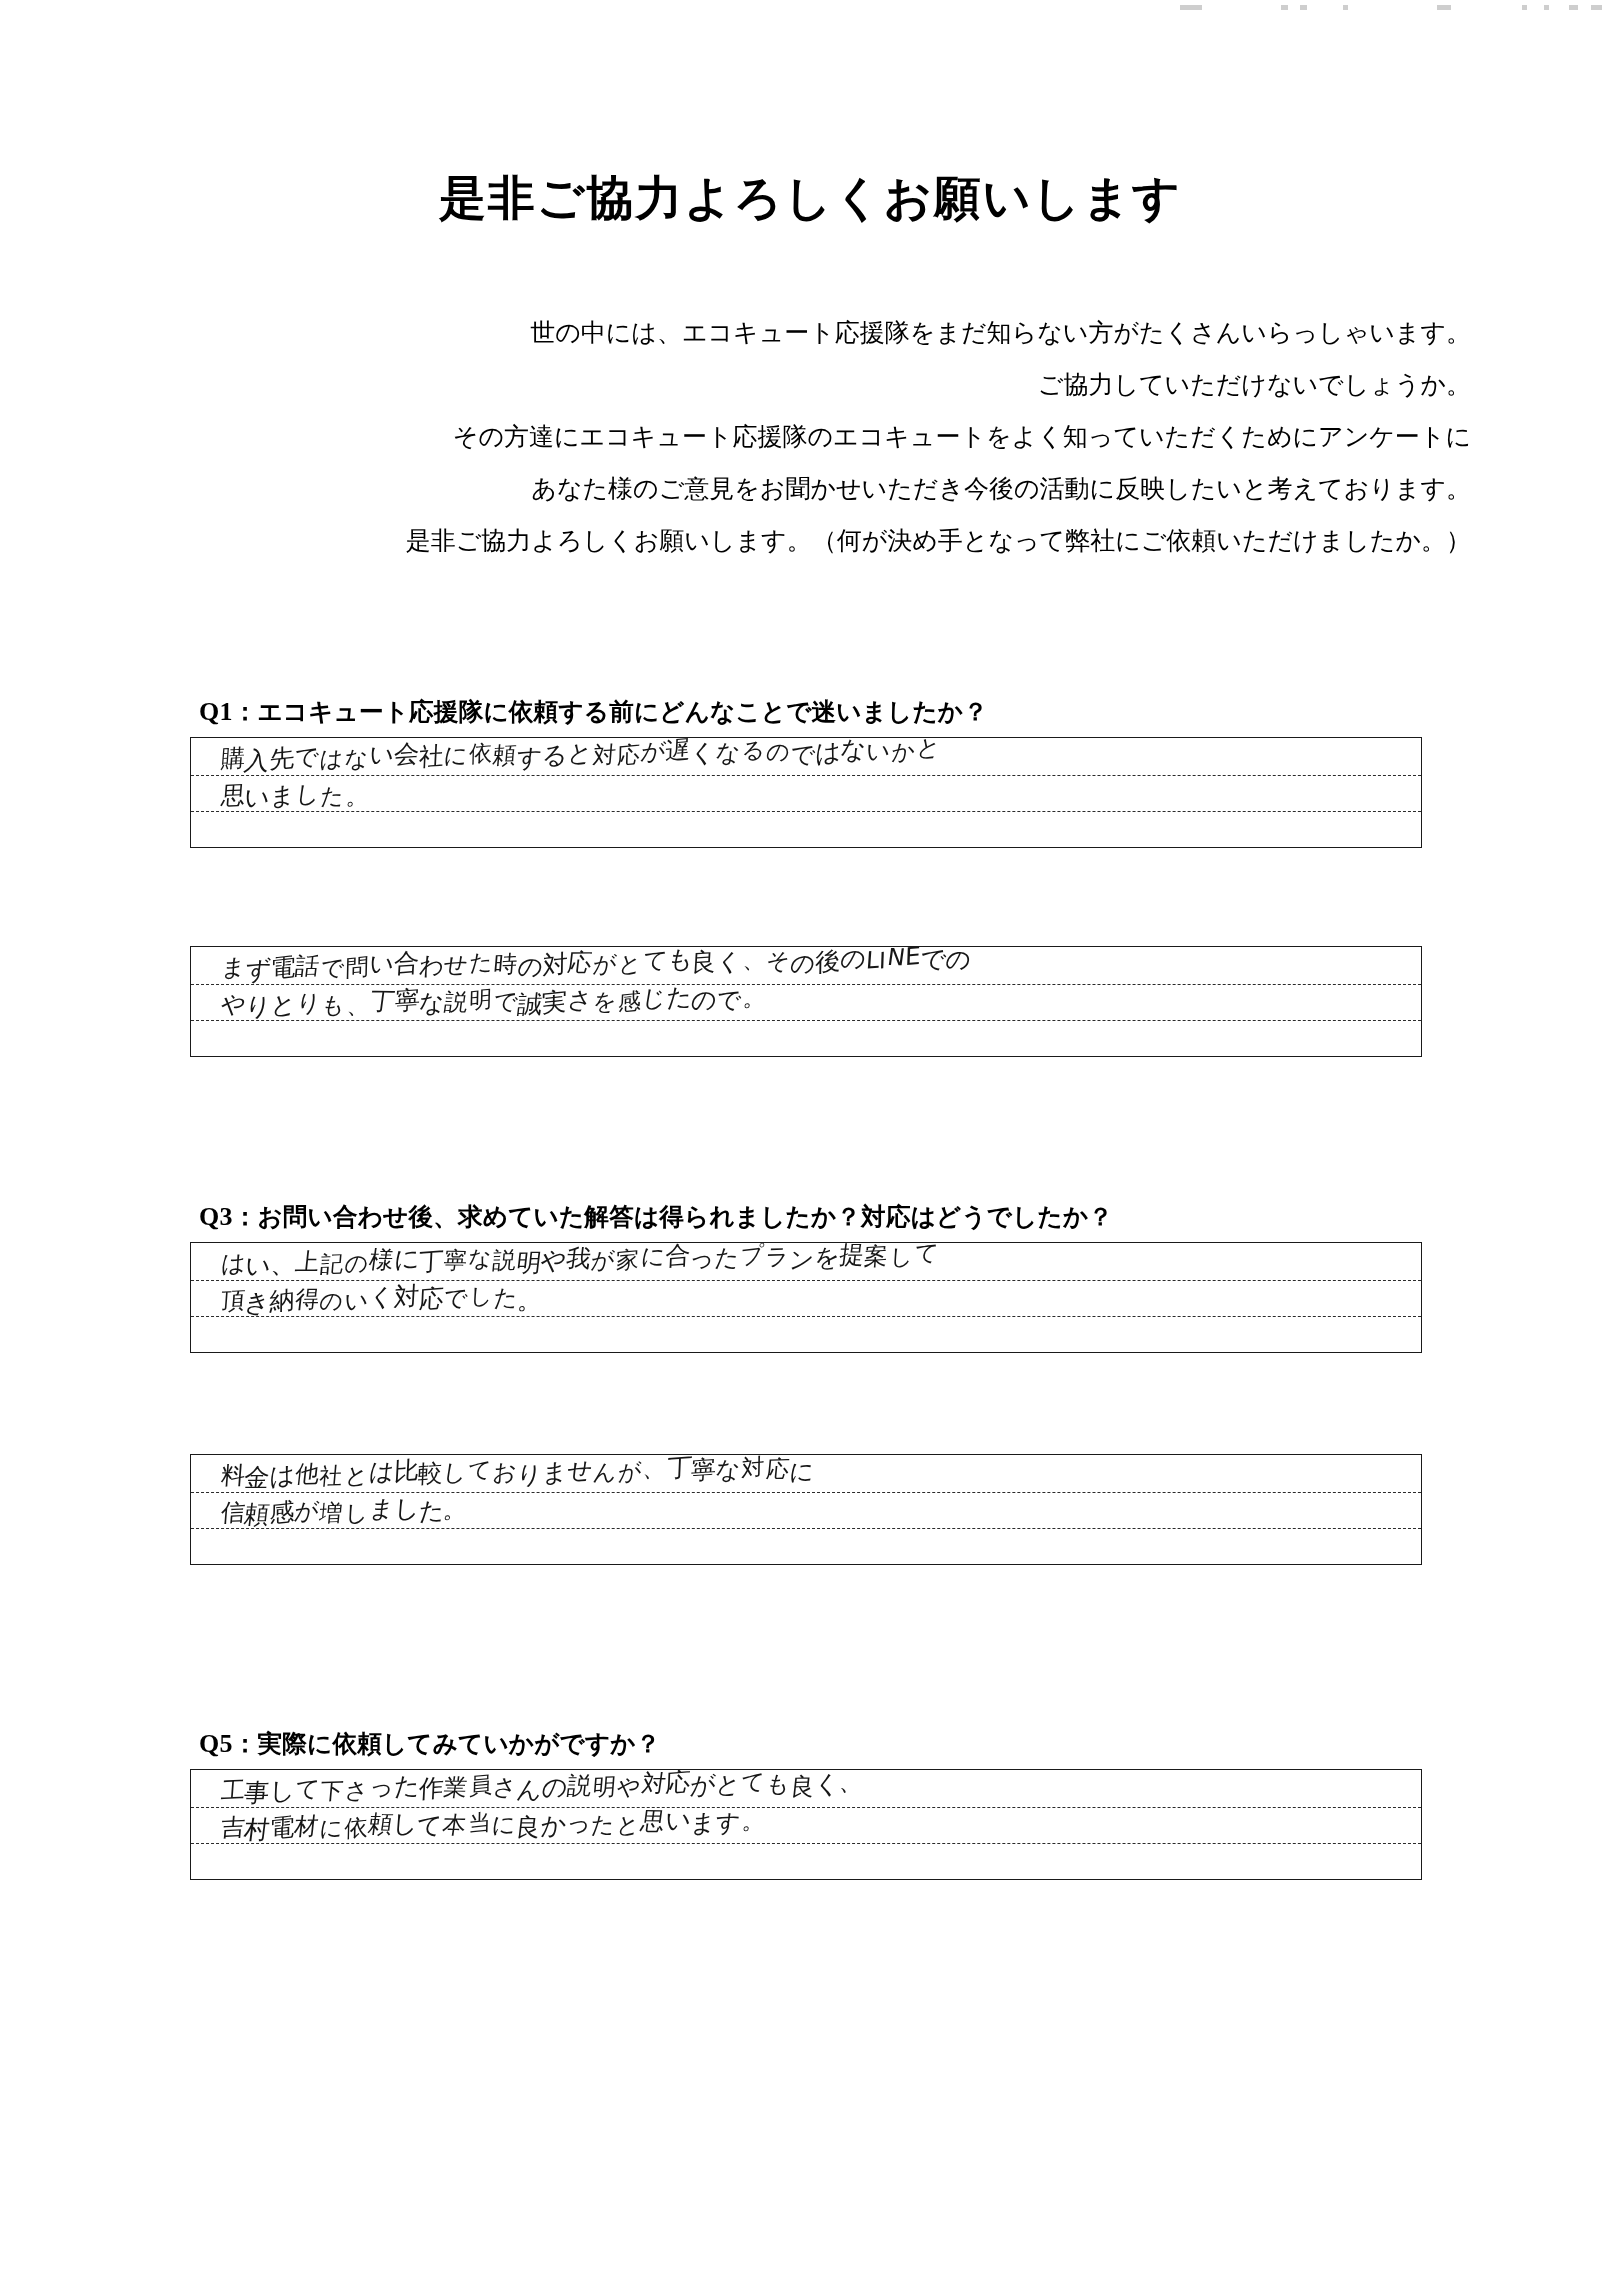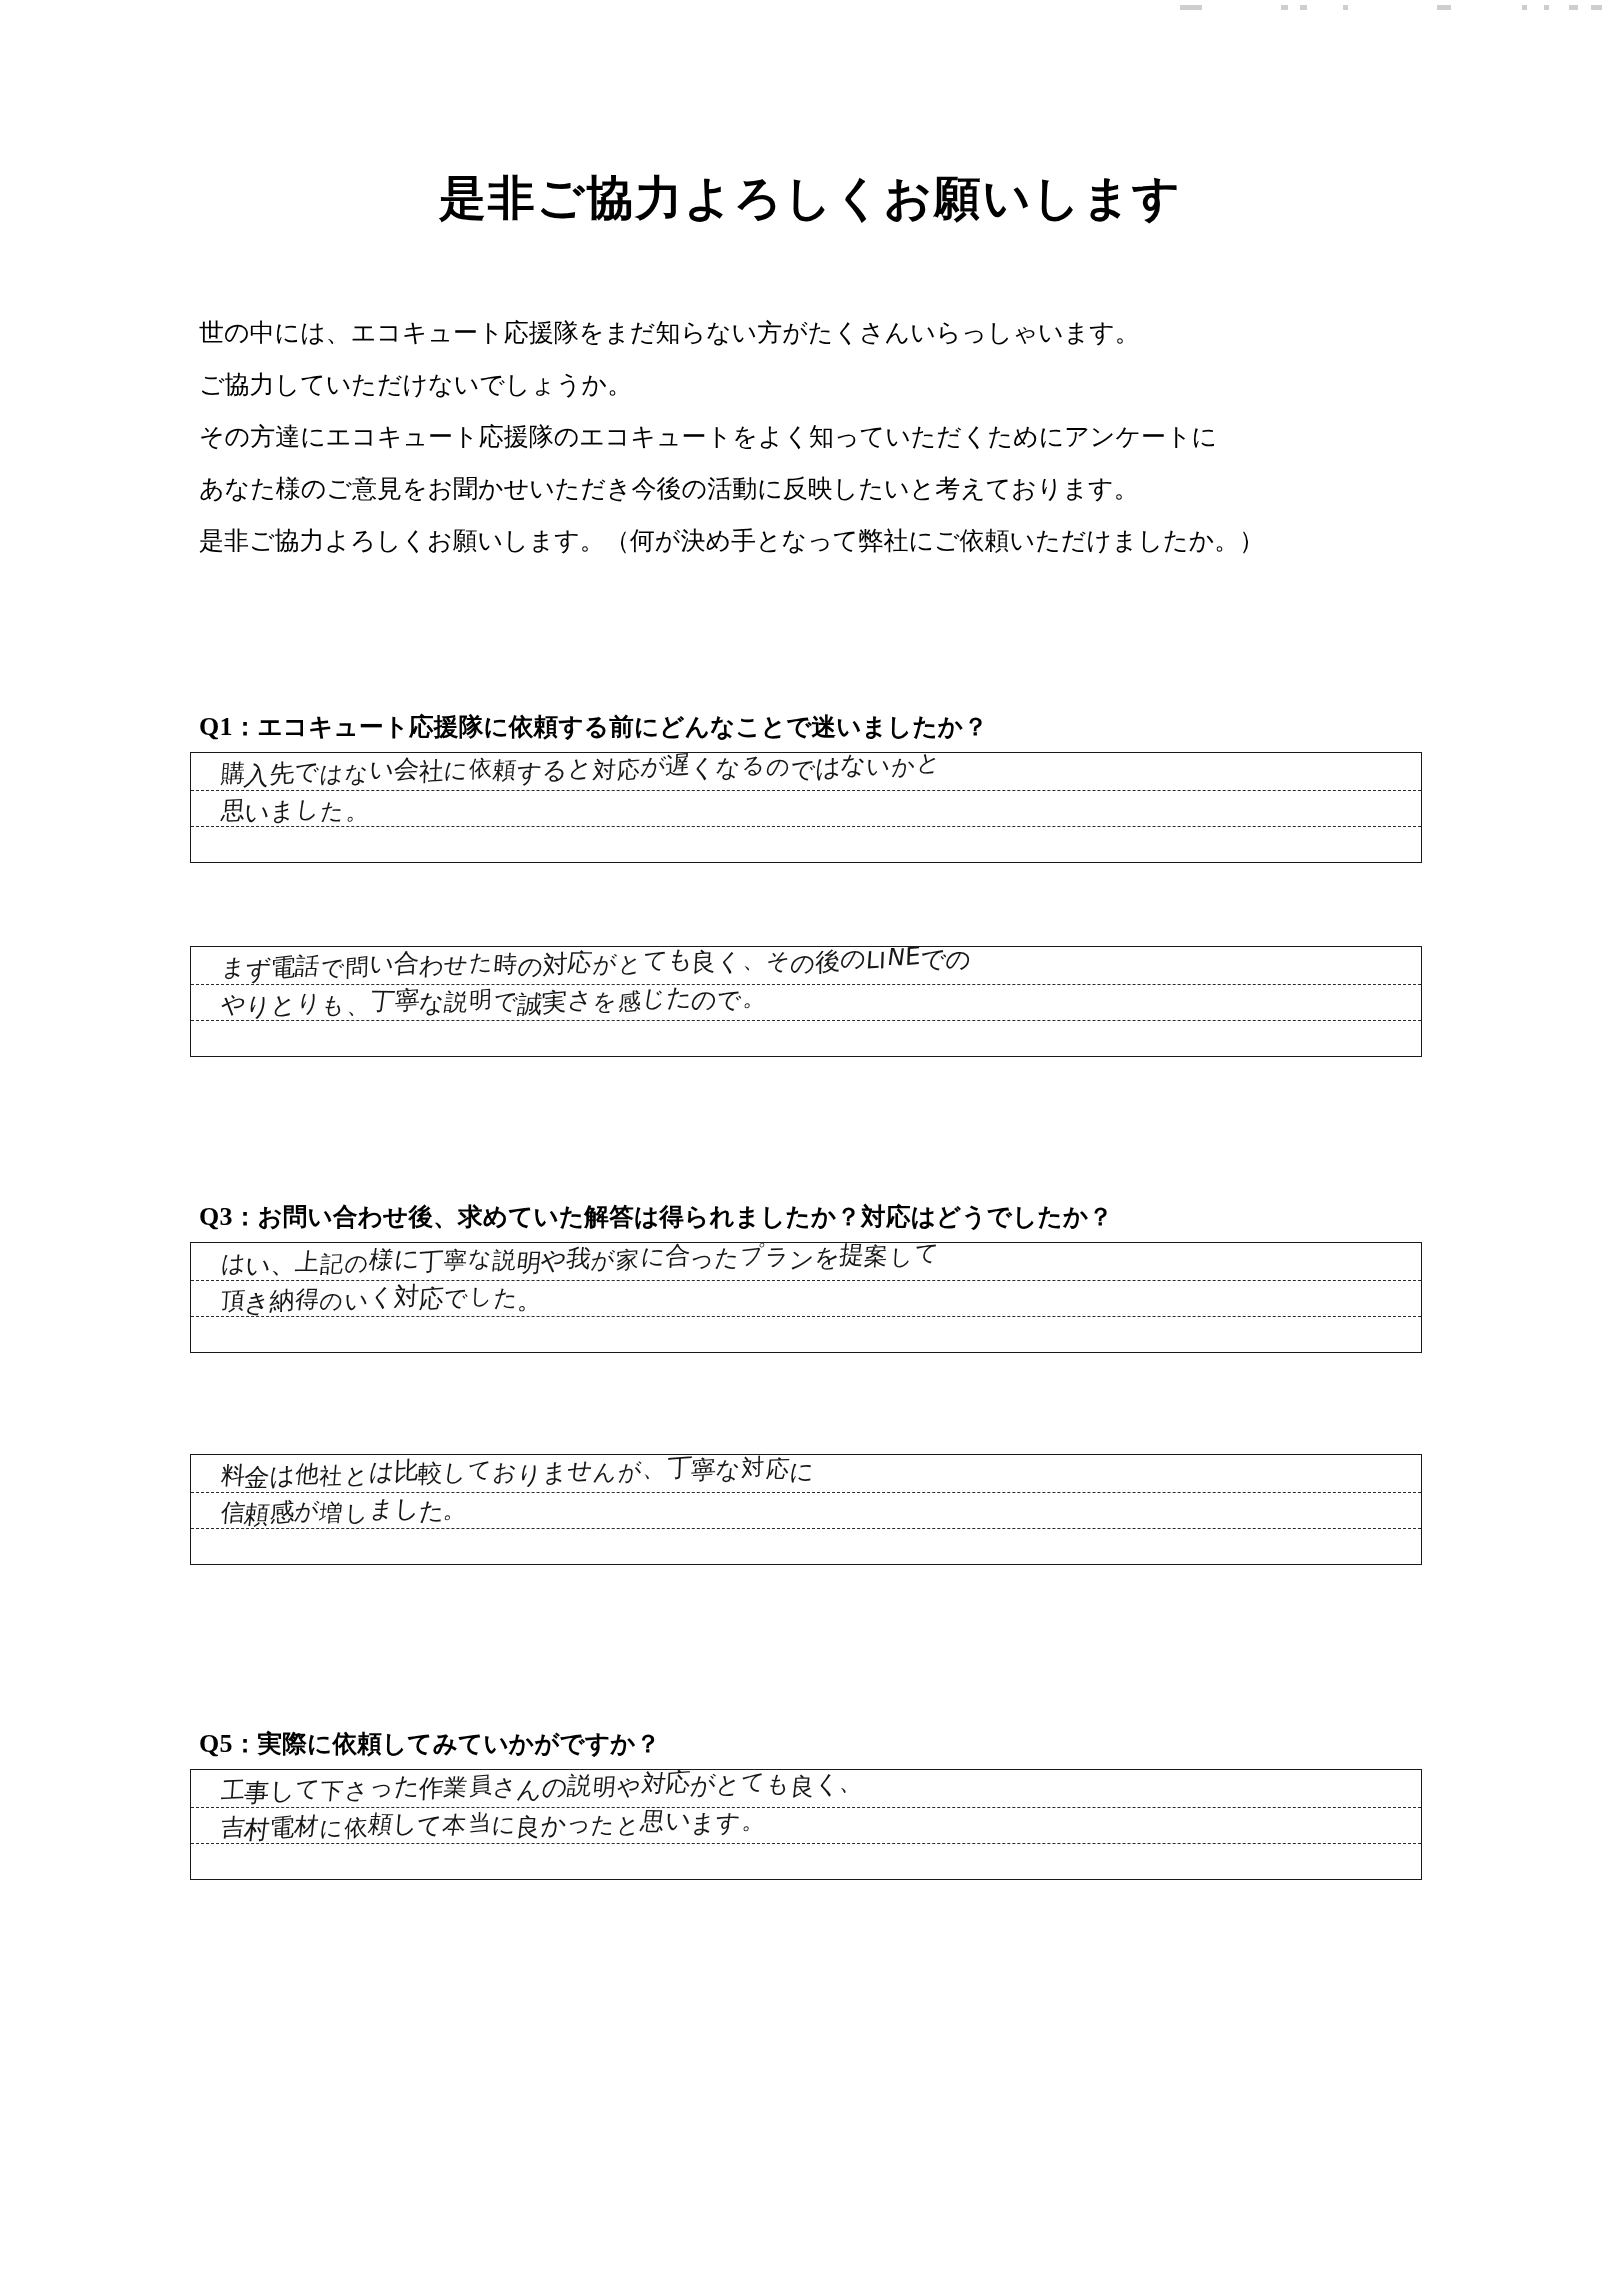--- a/index.html
+++ b/index.html
@@ -49,20 +49,21 @@
     position: absolute;
     top: 306px;
     left: 199px;
     width: 1272px;
   }
   .intro-line {
     font-size: 25px;
     line-height: 52px;
     color: #000;
     white-space: nowrap;
+    text-align: right;
   }
 
   .qblock {
     position: absolute;
     left: 190px;
     width: 1232px;
   }
   .qlabel {
     margin-left: 9px;
     font-size: 24.6px;
@@ -138,21 +139,21 @@
   <div class="title">是非ご協力よろしくお願いします</div>
 
   <div class="intro">
     <div class="intro-line">世の中には、エコキュート応援隊をまだ知らない方がたくさんいらっしゃいます。</div>
     <div class="intro-line">ご協力していただけないでしょうか。</div>
     <div class="intro-line">その方達にエコキュート応援隊のエコキュートをよく知っていただくためにアンケートに</div>
     <div class="intro-line">あなた様のご意見をお聞かせいただき今後の活動に反映したいと考えております。</div>
     <div class="intro-line">是非ご協力よろしくお願いします。（何が決め手となって弊社にご依頼いただけましたか。）</div>
   </div>
 
-  <div class="qblock" style="top:710px;">
+  <div class="qblock" style="top:695px;">
     <div class="qlabel">
       <span class="qnum">Q1</span><span>：</span><span>エコキュート応援隊に依頼する前にどんなことで迷いましたか？</span>
     </div>
     <div class="answer-box">
       <div class="rule r1"></div>
       <div class="rule r2"></div>
       <div class="hand l1"><span style="transform: translateY(0px) rotate(-2deg) scale(1);">購</span><span style="transform: translateY(2.7px) rotate(0.61deg) scale(1.045);">入</span><span style="transform: translateY(0.7px) rotate(-5.48deg) scale(1.04);">先</span><span style="transform: translateY(-0.6px) rotate(0.02deg) scale(0.992);">で</span><span style="transform: translateY(1.8px) rotate(-1.22deg) scale(0.952);">は</span><span style="transform: translateY(1.7px) rotate(-5.06deg) scale(0.965);">な</span><span style="transform: translateY(-1.9px) rotate(1.3deg) scale(1.016);">い</span><span style="transform: translateY(-2.3px) rotate(-3.34deg) scale(1.049);">会</span><span style="transform: translateY(0.4px) rotate(-3.52deg) scale(1.029);">社</span><span style="transform: translateY(-0.2px) rotate(1.36deg) scale(0.977);">に</span><span style="transform: translateY(-2.2px) rotate(-4.96deg) scale(0.95);">依</span><span style="transform: translateY(0.1px) rotate(-1.42deg) scale(0.978);">頼</span><span style="transform: translateY(3px) rotate(0.19deg) scale(1.03);">す</span><span style="transform: translateY(1px) rotate(-5.49deg) scale(1.049);">る</span><span style="transform: translateY(-0.8px) rotate(0.47deg) scale(1.015);">と</span><span style="transform: translateY(1.2px) rotate(-1.8deg) scale(0.964);">対</span><span style="transform: translateY(1.5px) rotate(-4.74deg) scale(0.953);">応</span><span style="transform: translateY(-2px) rotate(1.45deg) scale(0.993);">が</span><span style="transform: translateY(-2.7px) rotate(-3.86deg) scale(1.041);">遅</span><span style="transform: translateY(0.4px) rotate(-2.97deg) scale(1.044);">く</span><span style="transform: translateY(0.4px) rotate(1.16deg) scale(1);">な</span><span style="transform: translateY(-1.7px) rotate(-5.23deg) scale(0.955);">る</span><span style="transform: translateY(0.2px) rotate(-0.85deg) scale(0.96);">の</span><span style="transform: translateY(3.1px) rotate(-0.3deg) scale(1.008);">で</span><span style="transform: translateY(1.3px) rotate(-5.41deg) scale(1.048);">は</span><span style="transform: translateY(-1.1px) rotate(0.85deg) scale(1.035);">な</span><span style="transform: translateY(0.6px) rotate(-2.38deg) scale(0.984);">い</span><span style="transform: translateY(1.3px) rotate(-4.34deg) scale(0.951);">か</span><span style="transform: translateY(-2px) rotate(1.5deg) scale(0.971);">と</span></div>
       <div class="hand l2"><span style="transform: translateY(0px) rotate(-2deg) scale(1);">思</span><span style="transform: translateY(2.7px) rotate(0.61deg) scale(1.045);">い</span><span style="transform: translateY(0.7px) rotate(-5.48deg) scale(1.04);">ま</span><span style="transform: translateY(-0.6px) rotate(0.02deg) scale(0.992);">し</span><span style="transform: translateY(1.8px) rotate(-1.22deg) scale(0.952);">た</span><span style="transform: translateY(1.7px) rotate(-5.06deg) scale(0.965);">。</span></div>
     </div>
   </div>

